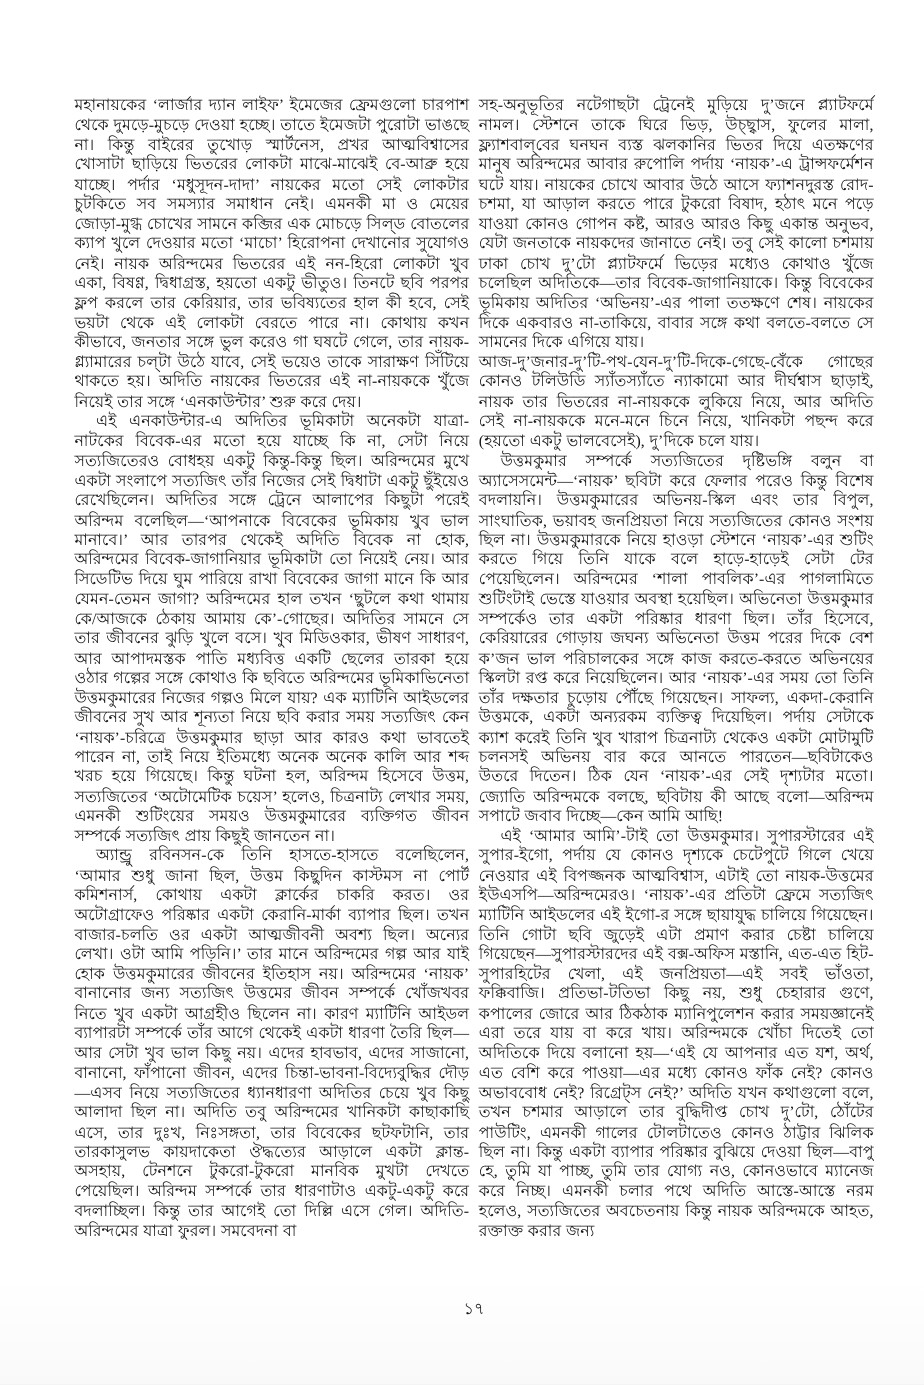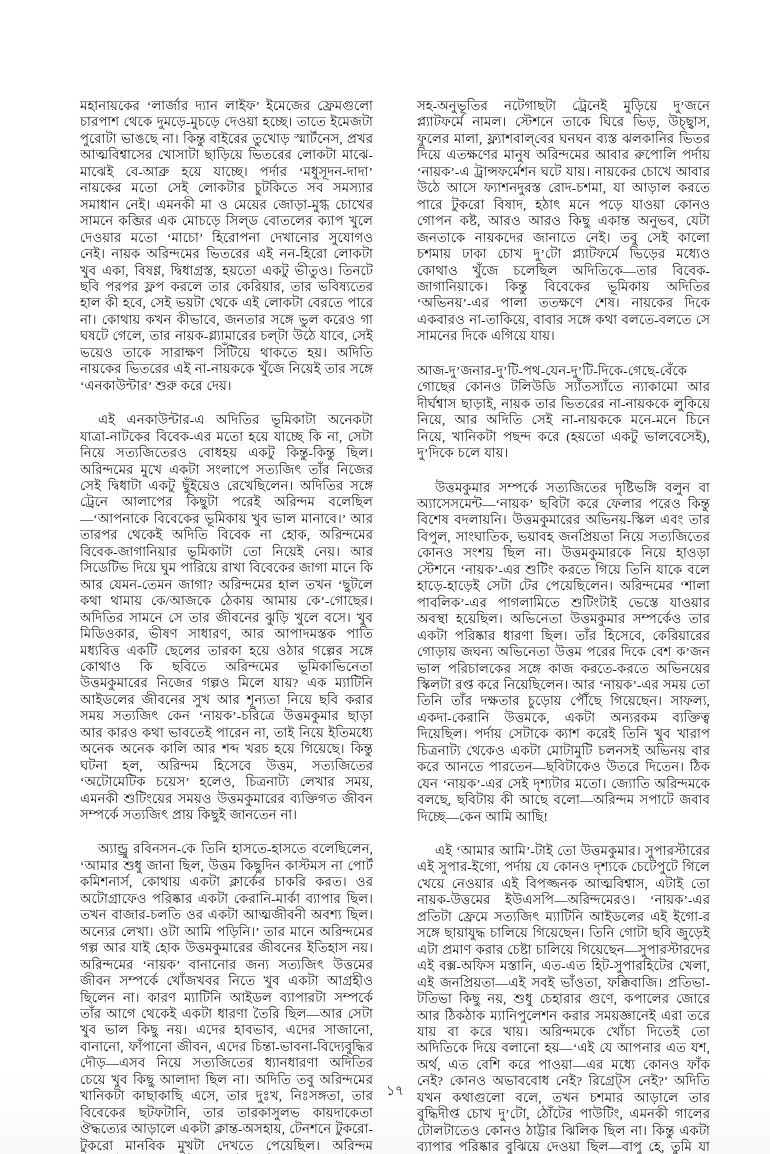--- a/index.html
+++ b/index.html
@@ -35,21 +35,21 @@
   }
   .column {
     width: 329px;
     text-align: justify;
     font-size: 13.2px;
     line-height: 16.45px;
     letter-spacing: 0.1px;
     word-spacing: 0.5px;
   }
   .column p {
-    margin: 18px;
+    margin: 0;
     padding: 0;
   }
   .column p.indent {
     text-indent: 18px;
   }
   .page-number {
     position: absolute;
     top: 1080px;
     left: 62px;
     width: 666px;

